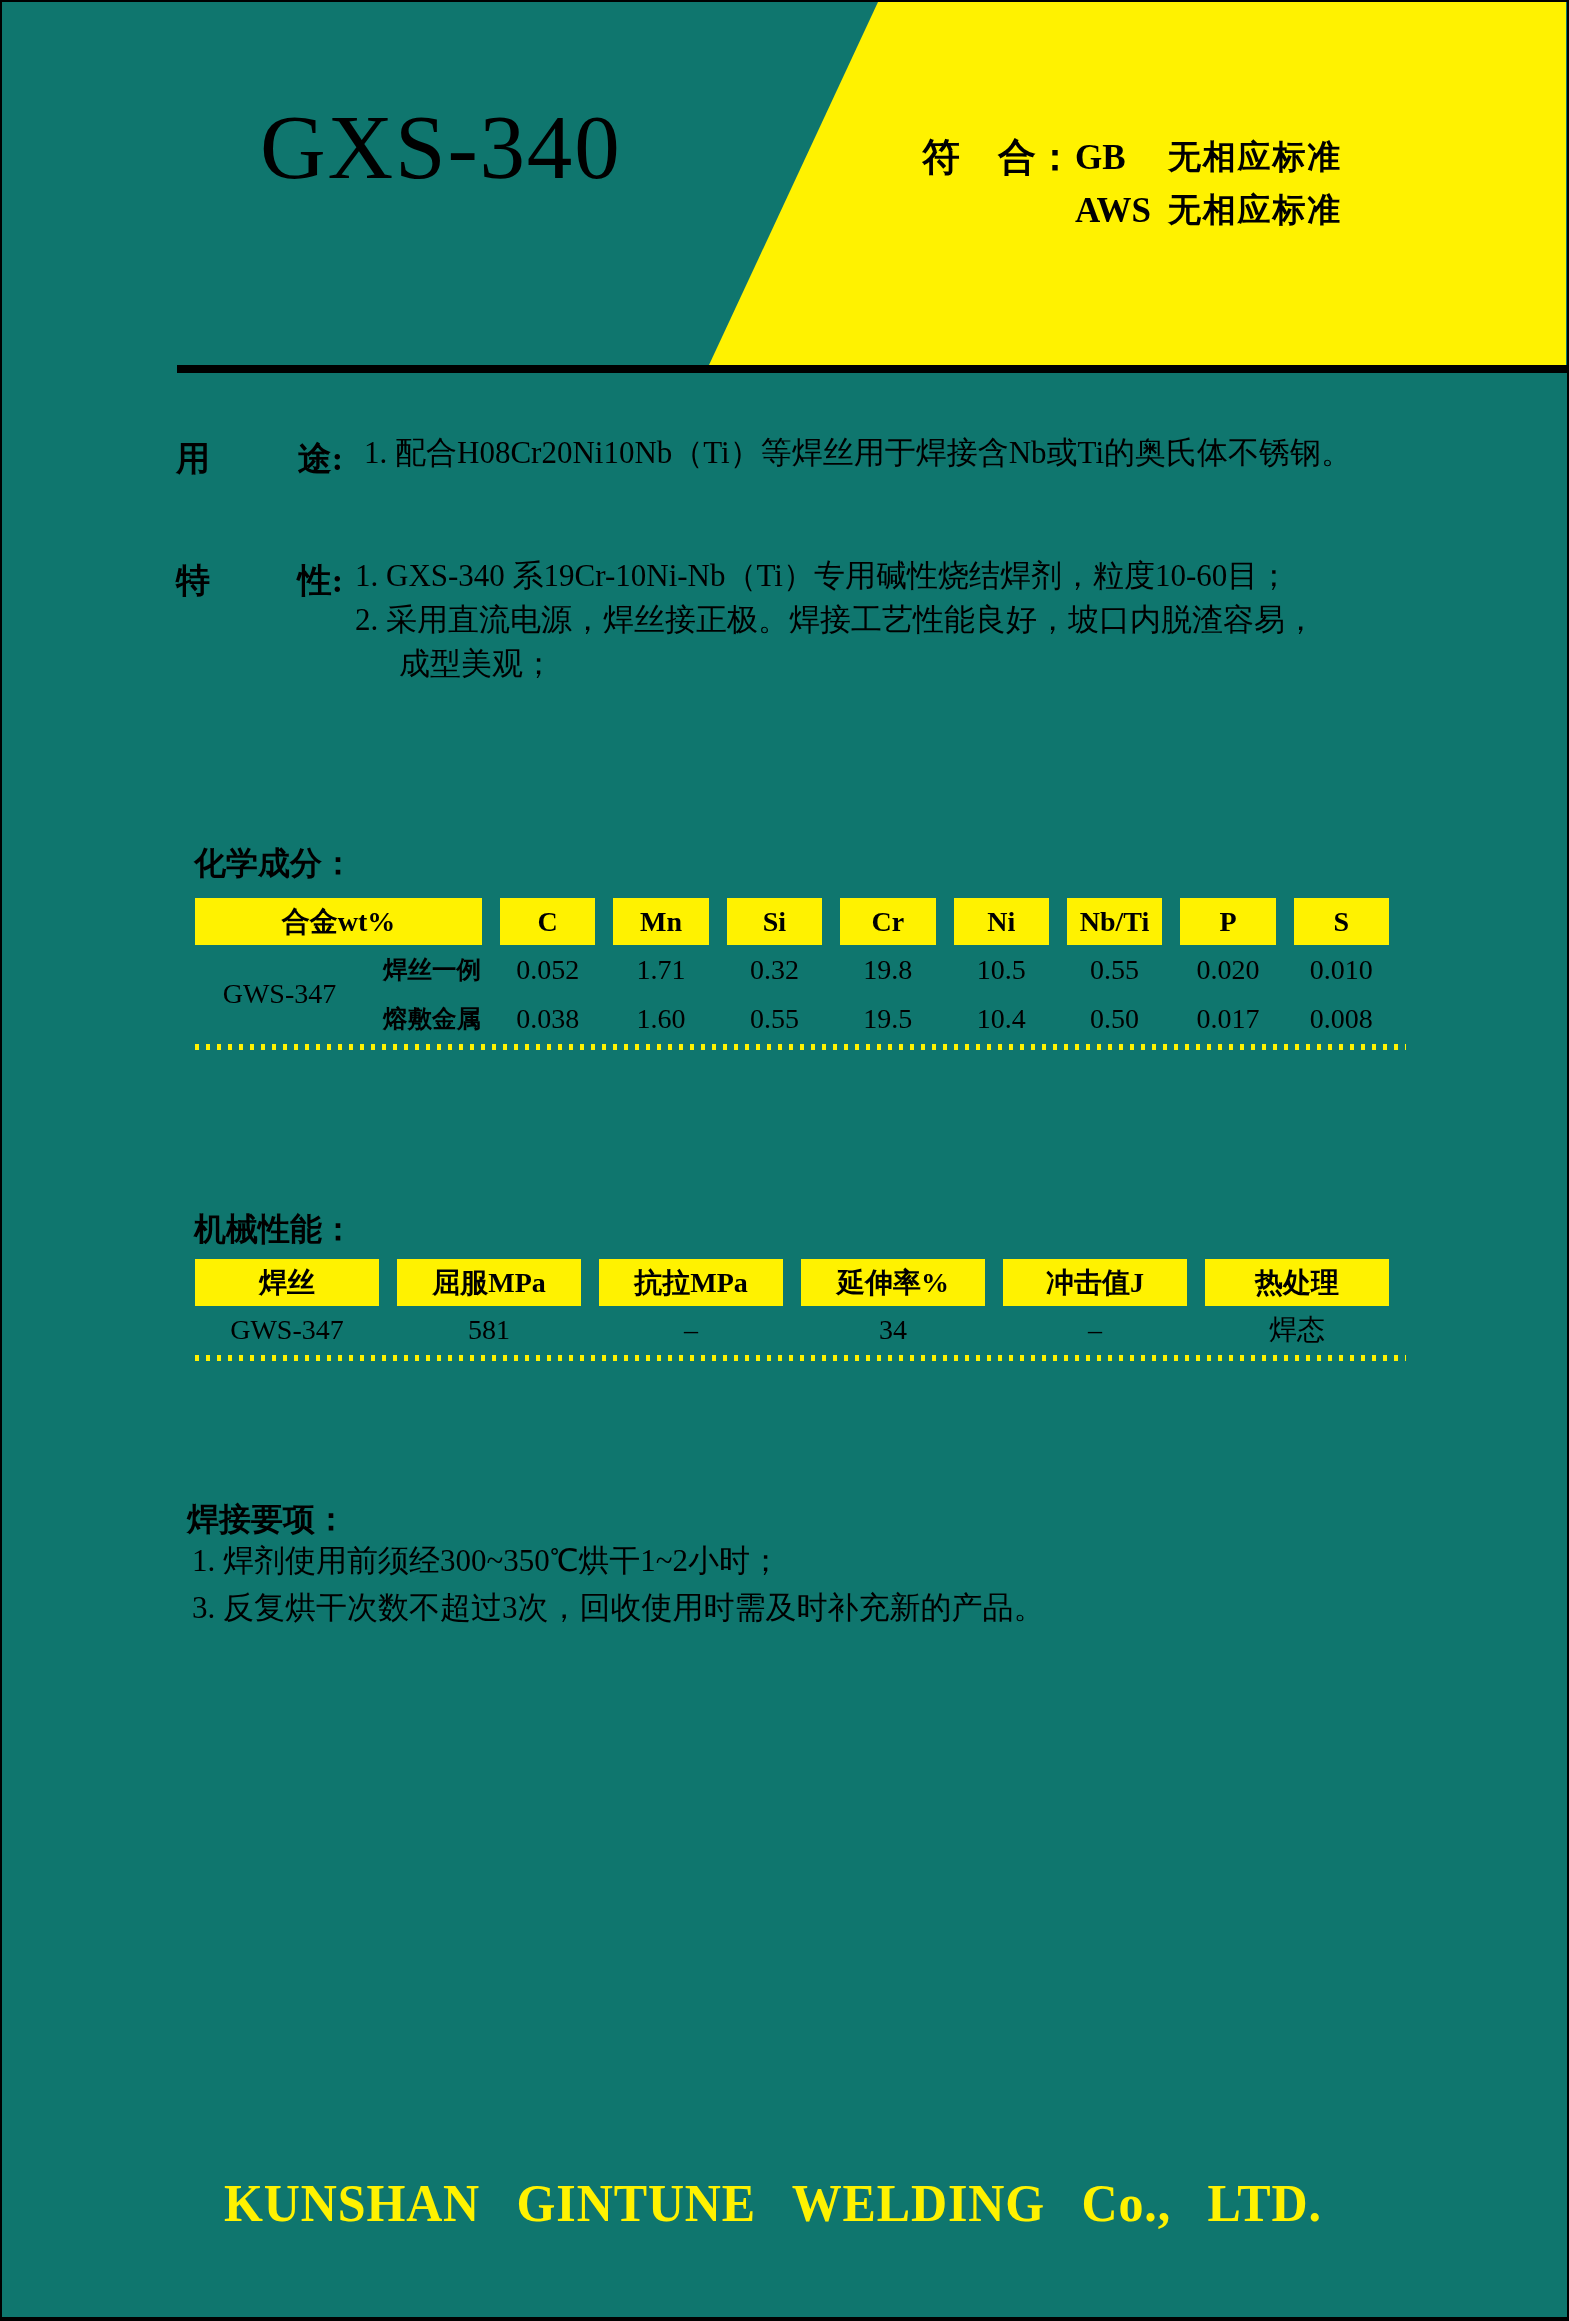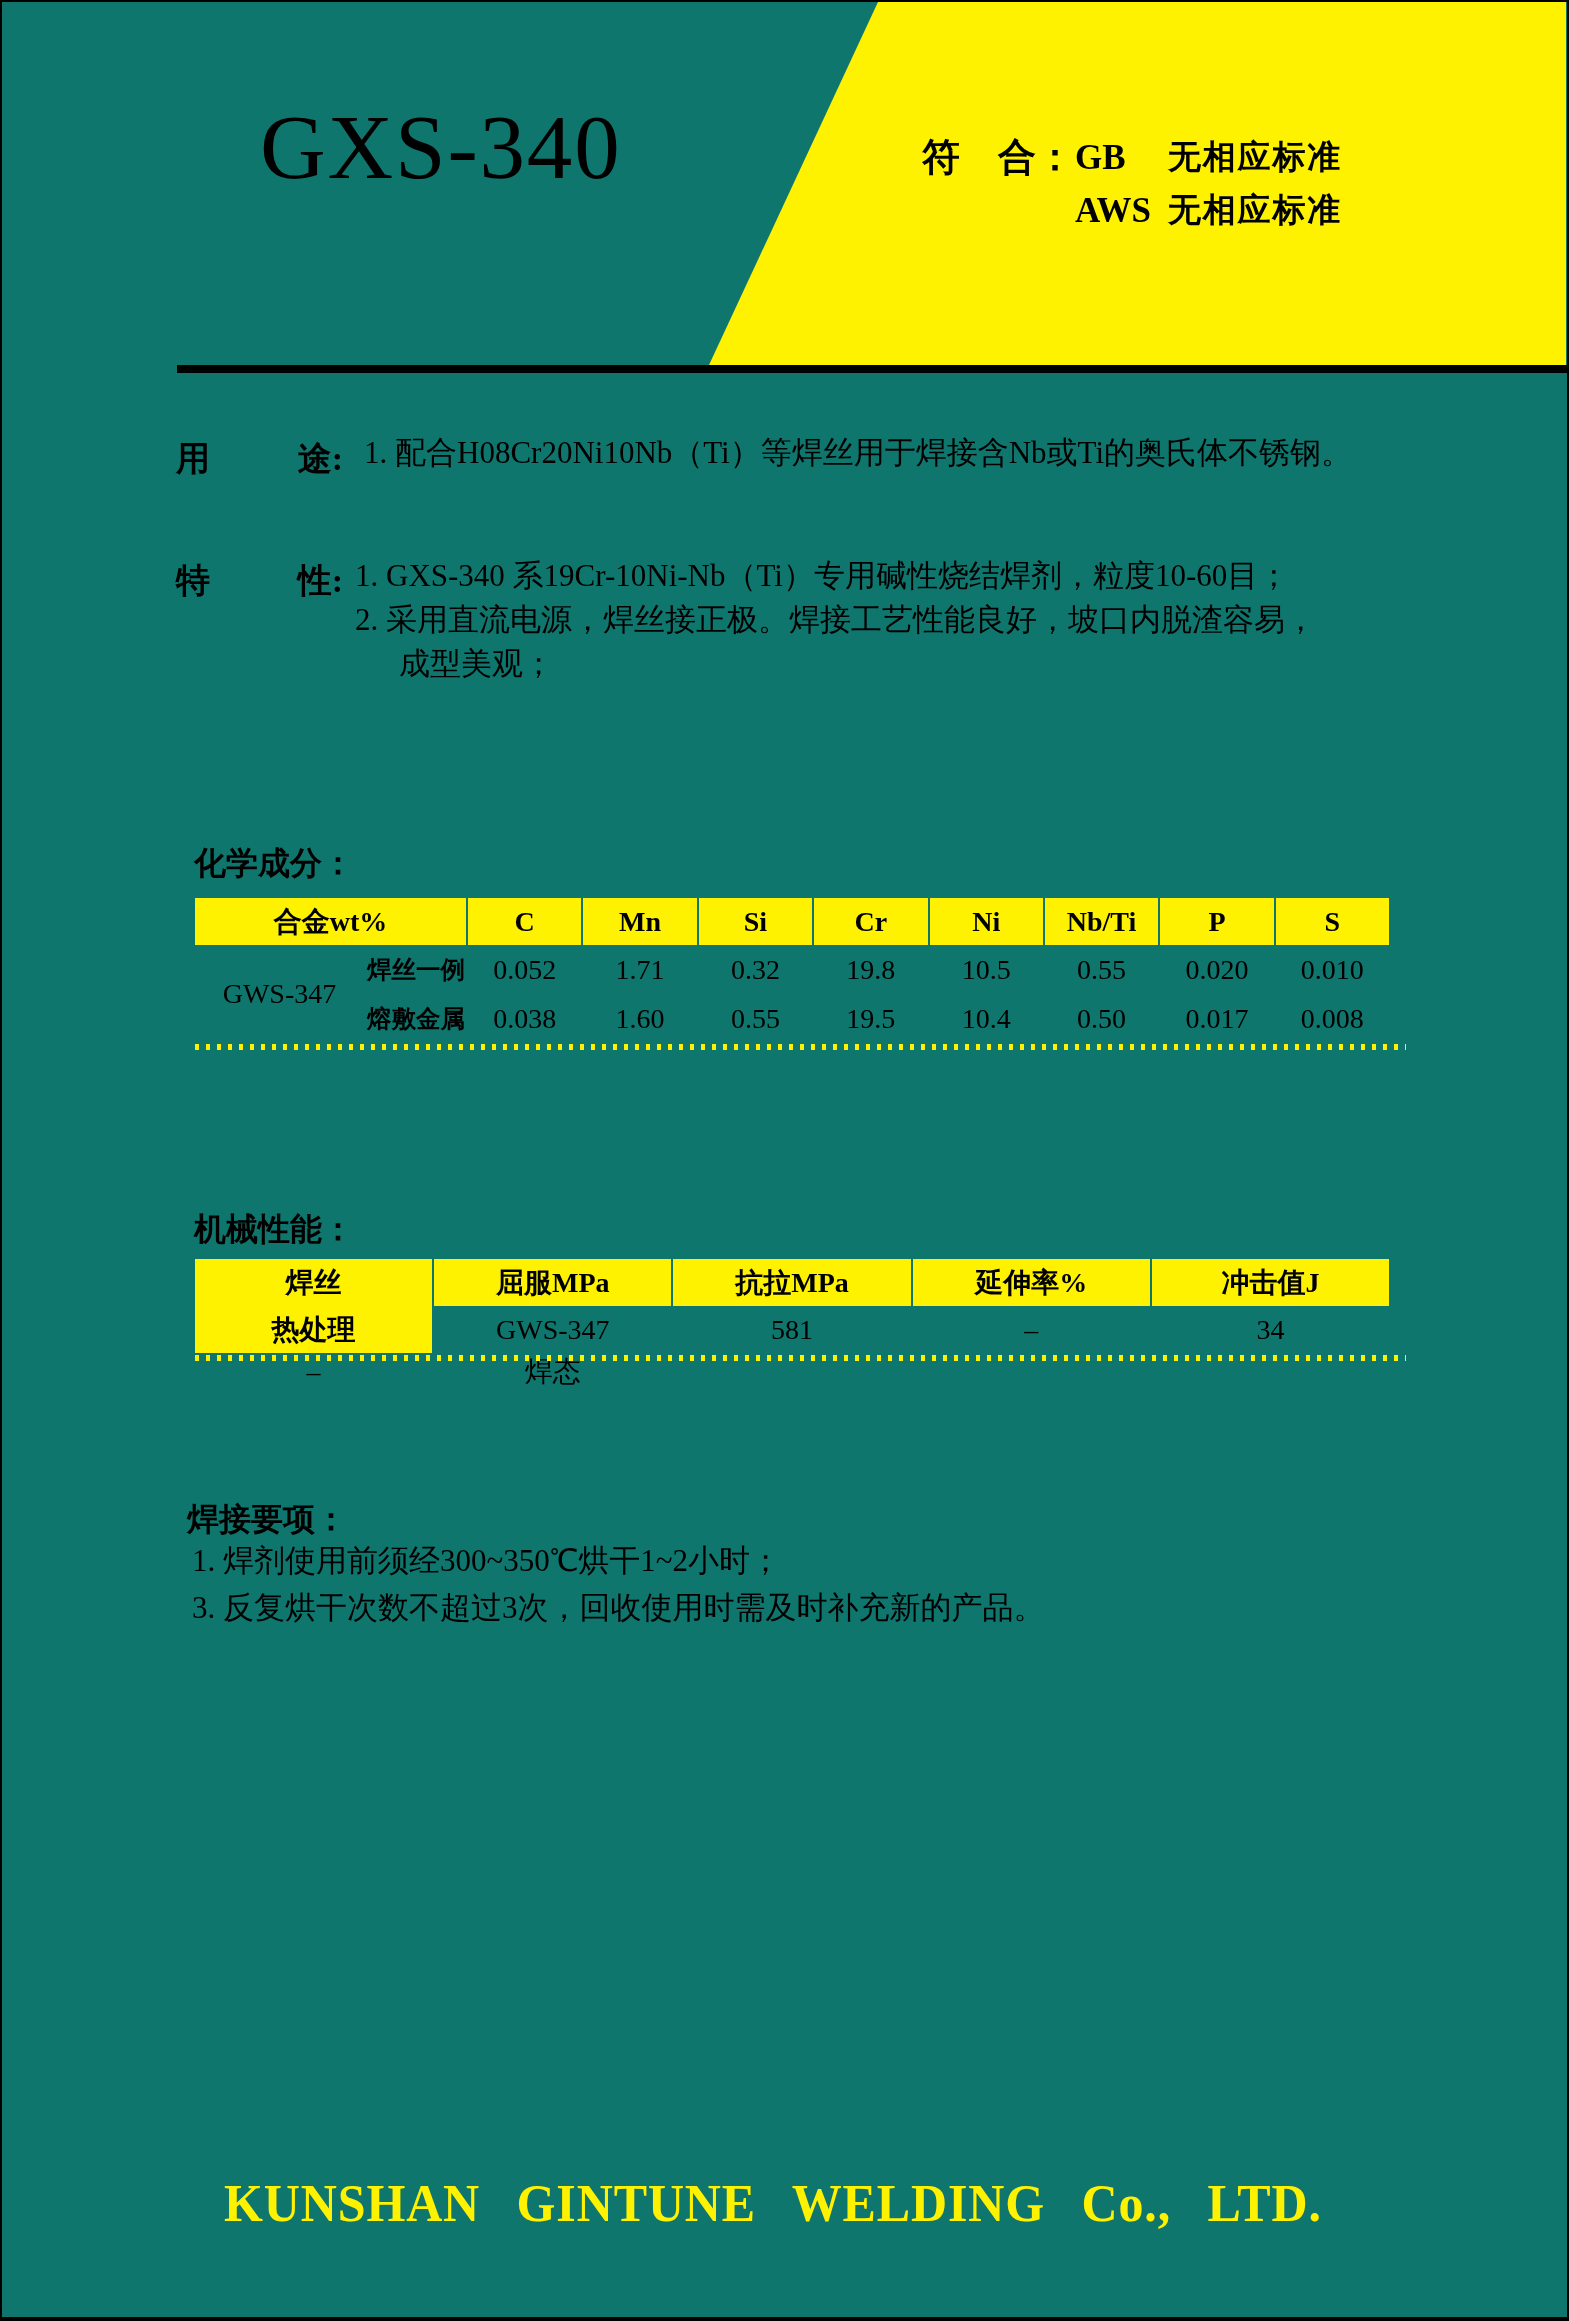--- a/index.html
+++ b/index.html
@@ -46,23 +46,23 @@
   }
   
   .body-text{font-size:31px;line-height:44px;white-space:nowrap;}
   .usage-text{position:absolute;left:362px;top:429px;}
   .features-lines{position:absolute;left:353px;top:552px;}
   .feature-line{font-size:31px;line-height:44px;white-space:nowrap;}
   .feature-indent{padding-left:44px;}
   .notes-items{position:absolute;left:190px;top:1535px;}
   .note-line{font-size:31px;line-height:47px;white-space:nowrap;}
   
-  .tbl{position:absolute;left:193px;width:1194px;display:grid;column-gap:2px;}
+  .tbl{position:absolute;left:193px;width:1194px;display:grid;column-gap:18px;}
   .chem-tbl{top:896px;grid-template-columns:169px 100px repeat(8,1fr);grid-template-rows:47px 49px 49px;}
-  .mech-tbl{top:1257px;grid-template-columns:repeat(5,1fr);grid-template-rows:47px 47px;}
+  .mech-tbl{top:1257px;grid-template-columns:repeat(6,1fr);grid-template-rows:47px 47px;}
   .th{
     background:var(--accent-yellow);
     display:flex;align-items:center;justify-content:center;
     font-weight:bold;font-size:28px;white-space:nowrap;
   }
   .th-first{grid-column:1/3;}
   .td{display:flex;align-items:center;justify-content:center;font-size:28px;white-space:nowrap;}
   .td-group{grid-row:2/4;}
   .td-sublabel{font-weight:bold;font-size:24.5px;}
   .dots{

